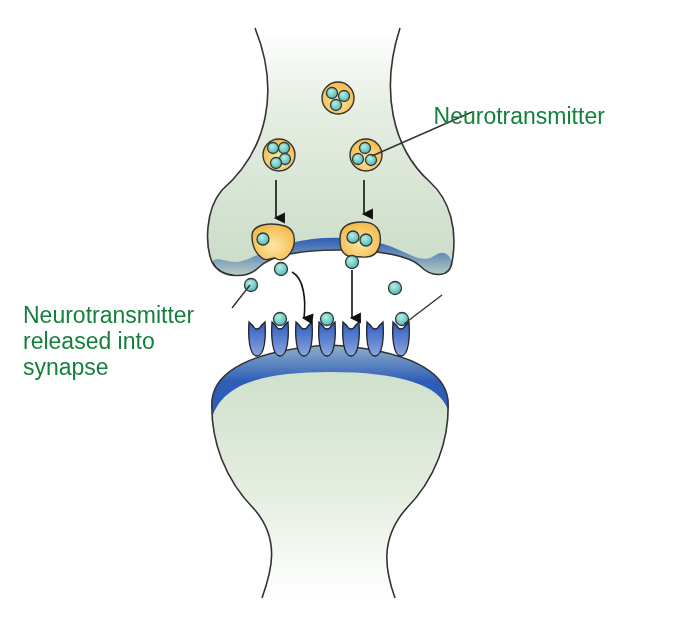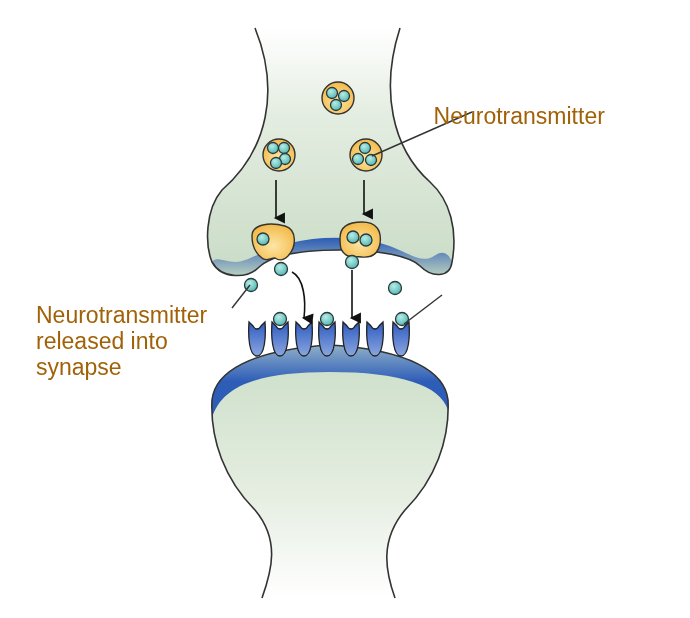--- a/index.html
+++ b/index.html
@@ -3,25 +3,25 @@
   <meta charset="utf-8">
   <style>
     html, body { margin: 0; padding: 0; background: #ffffff; }
     body { width: 690px; height: 618px; overflow: hidden; position: relative; }
     #stage { position: absolute; left: 0; top: 0; width: 690px; height: 618px; }
     .label {
       position: absolute;
       font-family: "Liberation Sans", sans-serif;
       font-size: 23px;
       line-height: 26px;
-      color: #a16207;
+      color: #15803d;
       white-space: pre;
     }
     #lbl-top { left: 408px; top: 77px; }
-    #lbl-left { left: 36px; top: 302px; }
+    #lbl-left { left: 23px; top: 302px; }
     #lbl-right { left: 449px; top: 278px; }
   </style>
 </head>
 <body>
 
 <div id="stage">
   <svg width="690" height="618" viewBox="0 0 690 618" xmlns="http://www.w3.org/2000/svg">
     <defs>
       <linearGradient id="preGrad" x1="0" y1="0" x2="0" y2="1">
         <stop offset="0" stop-color="#ffffff"></stop>

